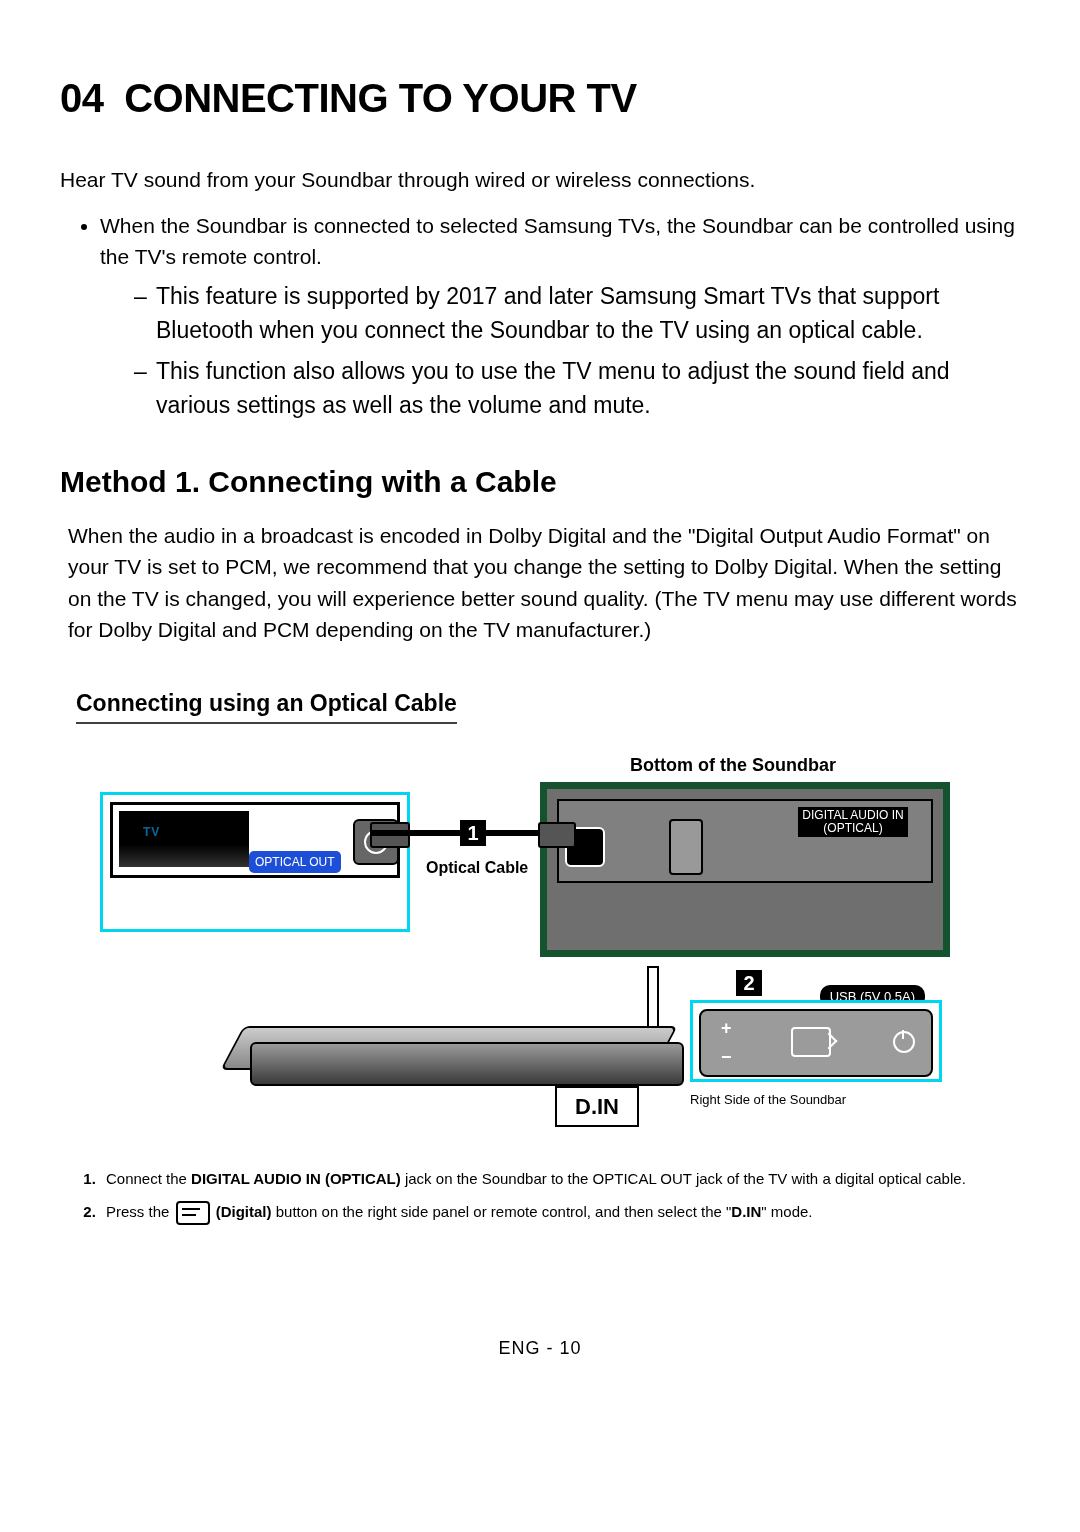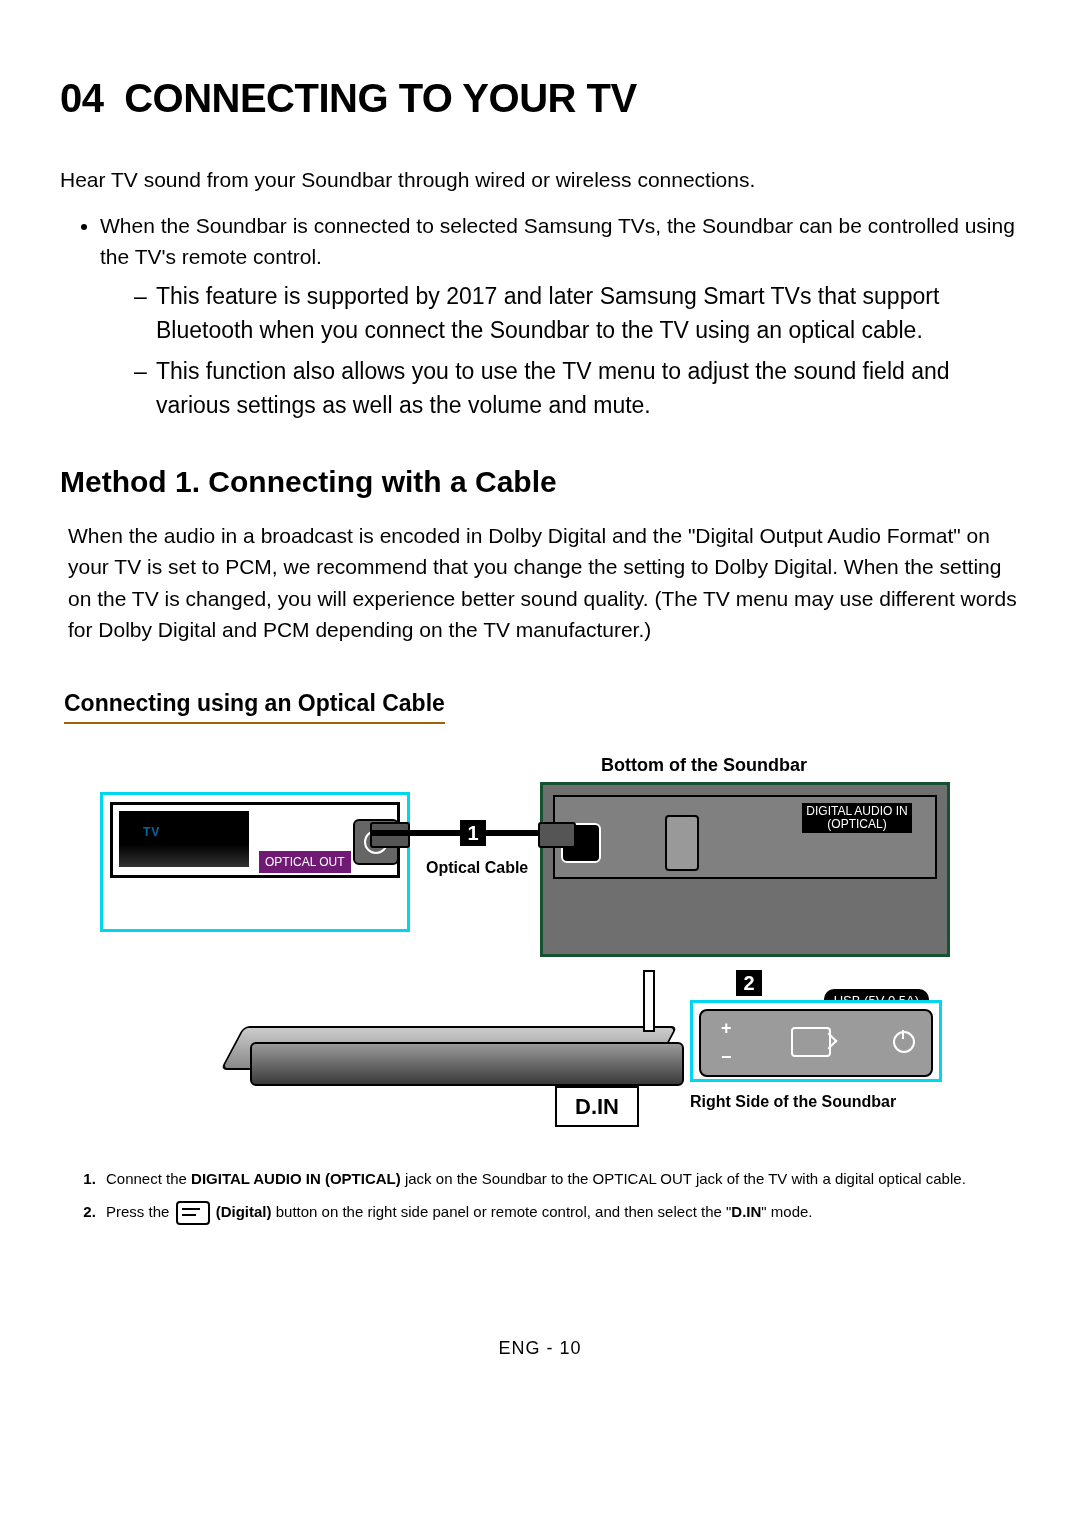--- a/index.html
+++ b/index.html
@@ -56,43 +56,43 @@
     font-weight: bold;
     margin: 36px 0 16px 0;
   }
   .body-p {
     font-size: 21px;
     margin: 0 0 24px 8px;
   }
   h3.underline {
     font-size: 23px;
     font-weight: bold;
-    border-bottom: 2px solid #a16207;
+    border-bottom: 2px solid #404040;
     display: inline-block;
     padding-bottom: 2px;
-    margin: 16px 0 28px 4px;
+    margin: 16px 0 28px 16px;
   }
   
   .diagram {
     position: relative;
     width: 940px;
     height: 390px;
     margin: 0 auto 26px auto;
   }
   .caption {
     font-weight: bold;
     font-size: 18px;
     position: absolute;
   }
-  .label-bottom-soundbar { top: 0; left: 531px; }
+  .label-bottom-soundbar { top: 0; left: 560px; }
   .soundbar-panel {
     position: absolute;
     top: 30px; left: 470px;
     width: 410px; height: 175px;
-    border: 3px solid #14532d;
+    border: 7px solid #14532d;
     background: #6f6f6f;
     box-sizing: border-box;
   }
   .panel-inner {
     margin: 10px;
     height: 80px;
     background: #808080;
     border: 2px solid #000;
     position: relative;
   }
@@ -167,26 +167,26 @@
   .tv-label {
     position: absolute;
     left: 30px; top: 18px;
     color: #0369a1;
     font-weight: bold;
     font-size: 12px;
     letter-spacing: 1px;
   }
   .optical-out {
     position: absolute;
-    left: 146px; bottom: 2px;
+    left: 136px; bottom: 2px;
     font-size: 12px;
-    background: #701a75;
+    background: #1d4ed8;
     color: #fff;
     padding: 2px 6px;
-    border-radius: 0;
+    border-radius: 5px;
   }
   .opt-port {
     position: absolute;
     left: 240px; top: 14px;
     width: 42px; height: 42px;
     background: #666;
     border: 2px solid #000;
     border-radius: 6px;
   }
   .opt-port::after {
@@ -306,22 +306,22 @@
   .rp-pwr::after{
     content:"";
     position:absolute;
     left:7px; top:-3px;
     width:2px; height:9px;
     background:#fff;
   }
   .right-side-lbl {
     position: absolute;
     top: 338px; left: 620px;
-    font-weight: bold;
-    font-size: 16px;
+    font-weight: normal;
+    font-size: 13px;
   }
   .din-box {
     position: absolute;
     top: 334px; left: 485px;
     border: 2px solid #000;
     padding: 2px 18px;
     font-weight: bold;
     font-size: 22px;
     background: #fff;
   }

